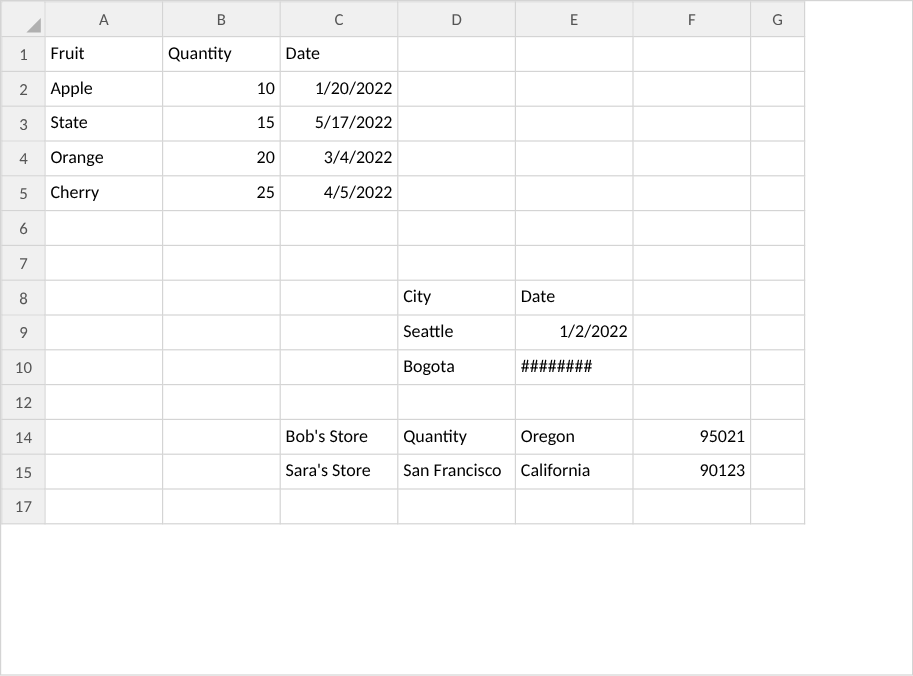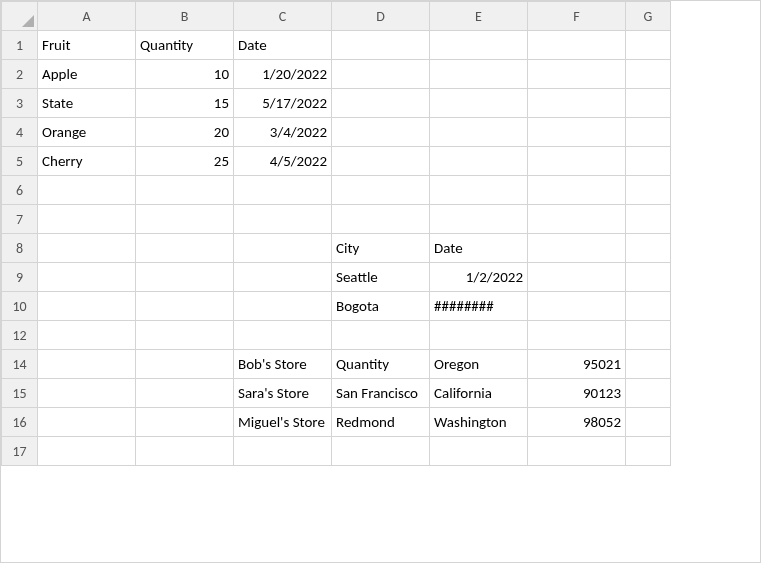--- a/index.html
+++ b/index.html
@@ -217,30 +217,20 @@
           <td class="rowhdr">15</td>
           <td></td>
           <td></td>
           <td>Sara's Store</td>
           <td>San Francisco</td>
           <td>California</td>
           <td class="num">90123</td>
           <td></td>
         </tr>
         <tr>
-          <td class="rowhdr">16</td>
-          <td></td>
-          <td></td>
-          <td>Miguel's Store</td>
-          <td>Redmond</td>
-          <td>Washington</td>
-          <td class="num">98052</td>
-          <td></td>
-        </tr>
-        <tr>
           <td class="rowhdr">17</td>
           <td></td>
           <td></td>
           <td></td>
           <td></td>
           <td></td>
           <td></td>
           <td></td>
         </tr>
       </tbody>

